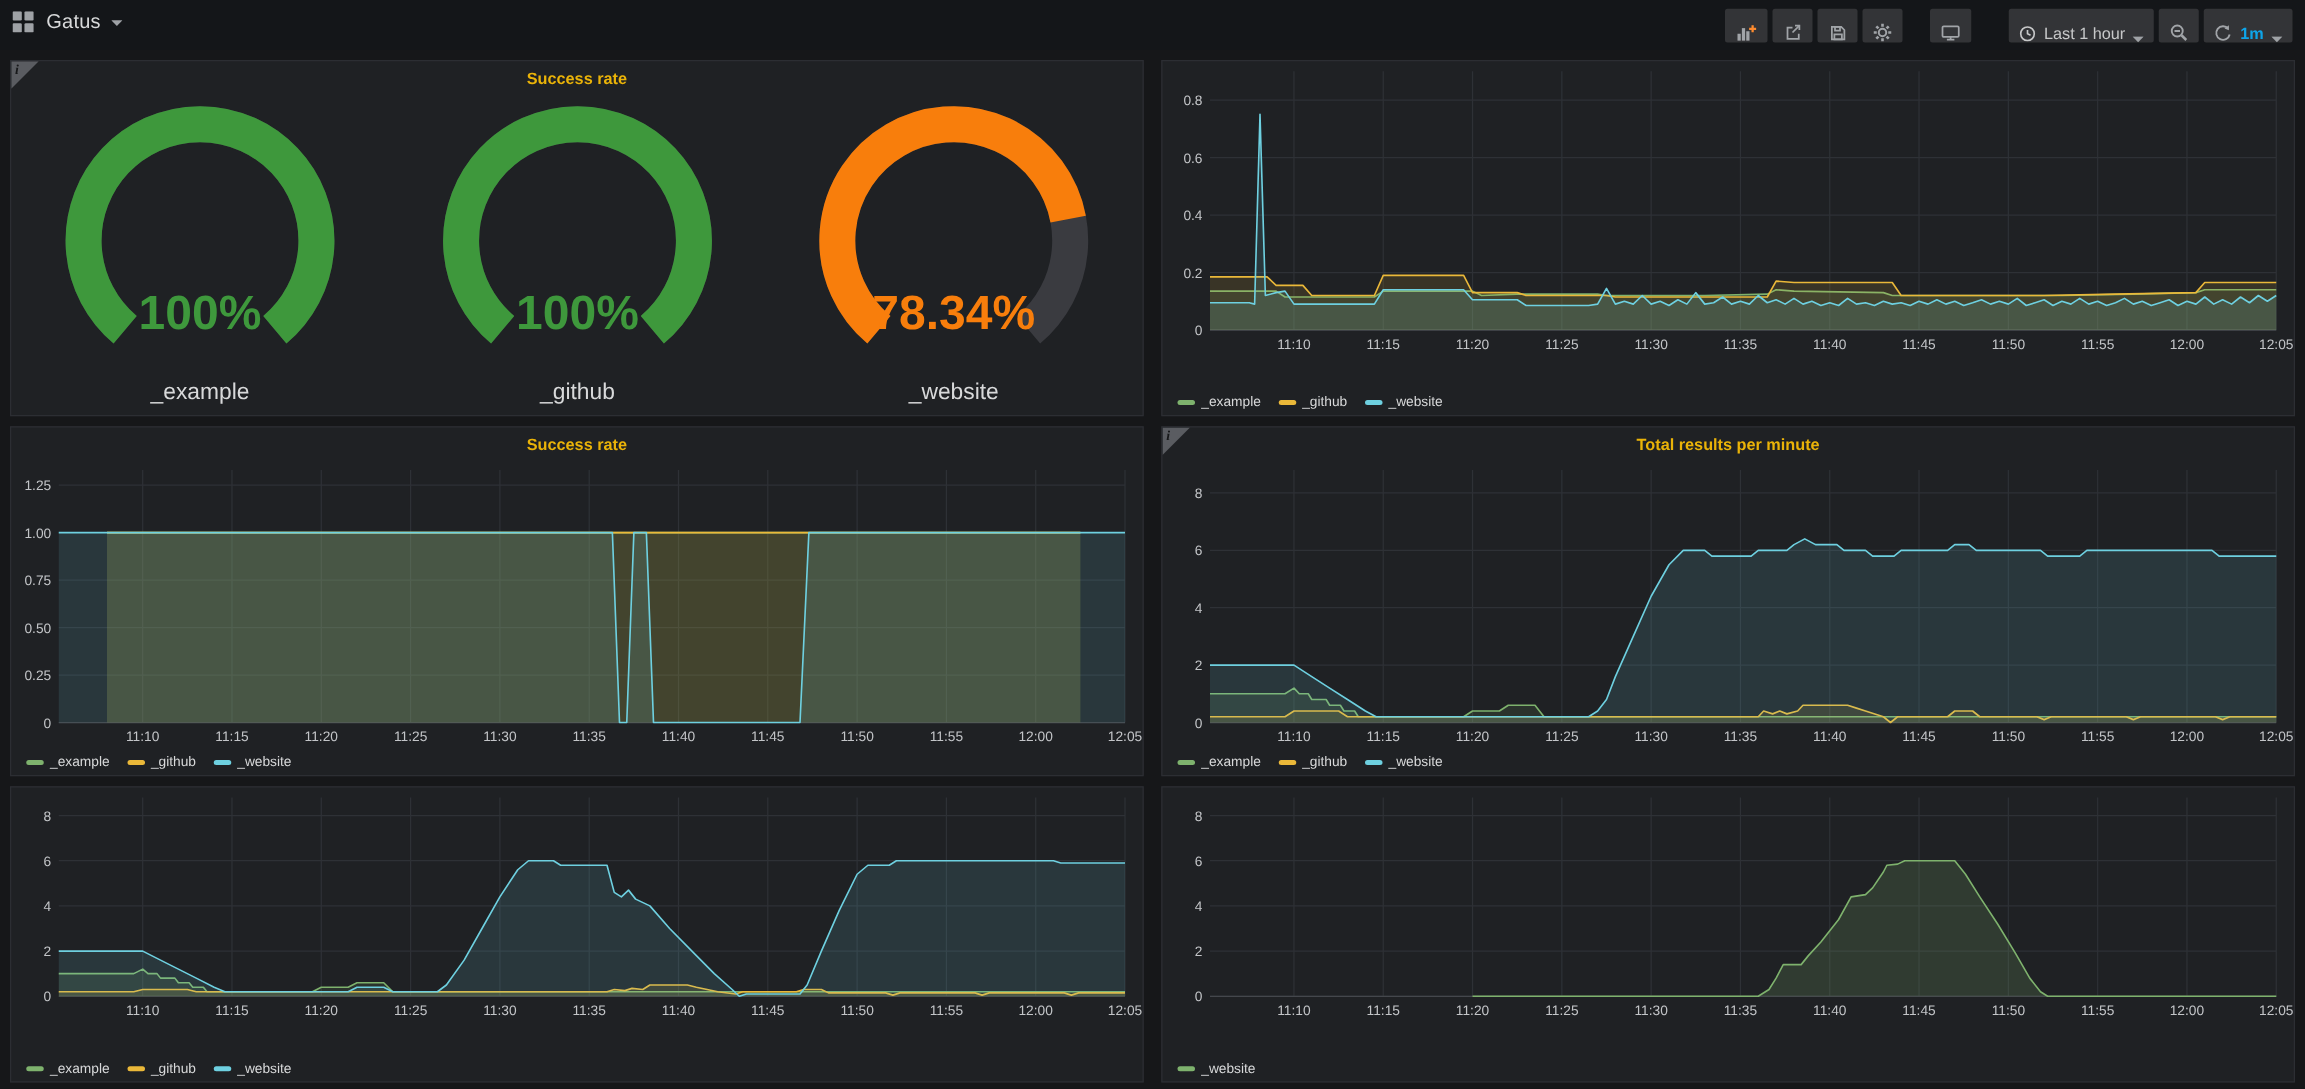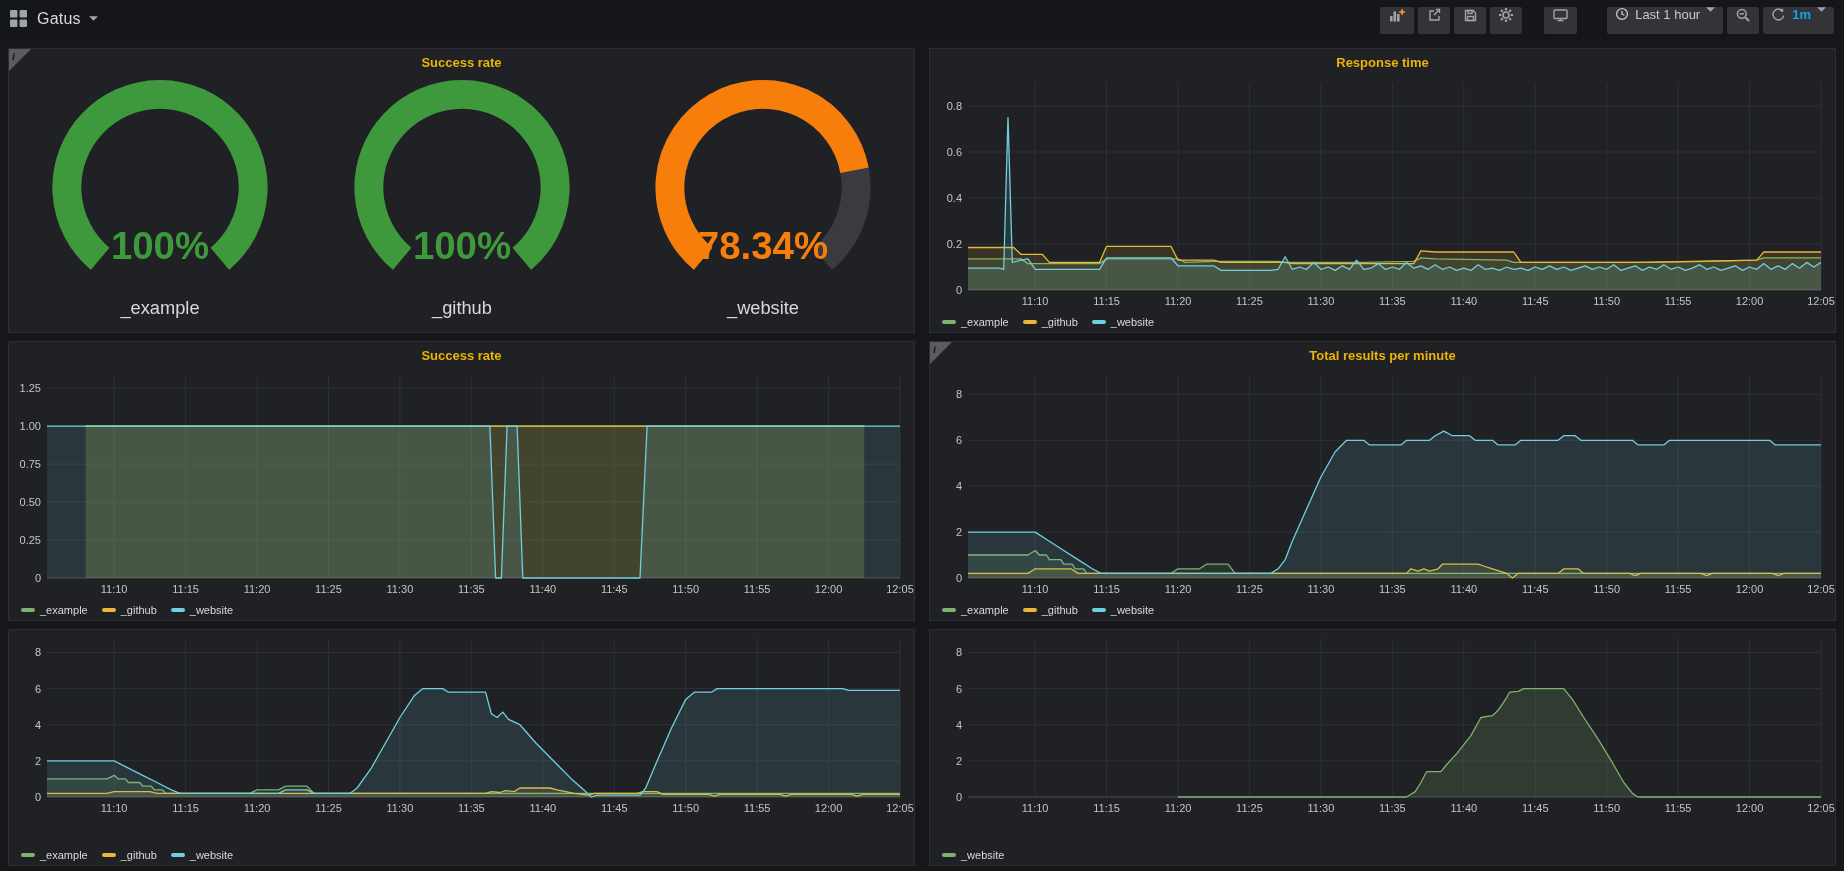--- a/index.html
+++ b/index.html
@@ -6,21 +6,21 @@
   html,body { width:1844px; height:871px; overflow:hidden; background:#161719;
               font-family:"Liberation Sans", sans-serif; }
   
   .navbar { height:40px; display:flex; align-items:center; padding:0 10px;
             background:#141619; }
   .nav-left { display:flex; align-items:flex-start; gap:10px; }
   .dash-title { color:#d8d9da; font-size:16px; letter-spacing:.2px; cursor:pointer;
                 display:flex; align-items:center; gap:8px; }
   .nav-right { margin-left:auto; display:flex; align-items:center; gap:4px; }
   .nav-btn { background:#333437; border:none; border-radius:2px; height:27px; min-width:31px;
-             display:flex; align-items:flex-start; justify-content:center; gap:6px;
+             display:flex; align-items:flex-end; justify-content:center; gap:6px;
              color:#c7c8c9; font-size:13px; padding:0 8px; cursor:pointer; }
   .nav-btn svg { display:block; }
   .gap-sm { width:14px; } .gap-md { width:22px; }
   .orange-text { color:#0ea5e9; font-weight:bold; }
   
   .dash { padding:8px 8px 0 8px; display:grid; grid-template-columns:1fr 1fr;
           grid-template-rows:285px 280px 237px; gap:8px 14px; }
   .panel { background:#1f2124; border:1px solid #2c2e33; position:relative;
            display:flex; flex-direction:column; overflow:hidden; }
   .panel-header { height:26px; flex:0 0 26px; display:flex; align-items:center; justify-content:center;
@@ -31,21 +31,21 @@
   .legend-item { display:flex; align-items:center; gap:5px; cursor:pointer; }
   .legend-swatch { width:14px; height:4px; border-radius:2px; }
   .legend-label { color:#d8d9da; font-size:11px; }
   
   .info-corner { position:absolute; top:0; left:0; width:0; height:0;
                  border-top:22px solid #5a5c61; border-right:22px solid transparent; cursor:pointer; }
   .info-corner span { position:absolute; top:-21px; left:3px; color:#17181a; font-size:11px;
                       font-style:italic; font-family:"Liberation Serif", serif; font-weight:bold; }
   
   .gauges-row { flex:1; display:flex; align-items:stretch; justify-content:space-around; }
-  .gauge { flex:1; display:flex; justify-content:center; }
+  .gauge { flex:1; display:flex; align-items:center; justify-content:center; }
 </style>
 </head>
 <body>
 
 <div class="navbar">
   <div class="nav-left">
     <span>
       <svg width="17" height="17" viewBox="0 0 16 16">
           <g fill="#9fa2a6">
             <rect x="0" y="0" width="7" height="7" rx="1"></rect>
@@ -175,23 +175,20 @@
               <text x="151" y="248" text-anchor="middle" fill="#d8d9da" font-size="19">_website</text>
             </svg>
           </div>
         </div>
       </div>
   <div class="info-corner">
         <span>i</span>
       </div>
     </div>
   <div class="panel">
-    <div class="panel-header">
-        <span>Response time</span>
-      </div>
     <div class="panel-body">
         <div class="chart-svg-wrap"><svg width="905" height="237">
             <g stroke="#2e3136" stroke-width="1">
               <line x1="105.15410385259631" x2="105.15410385259631" y1="8" y2="215"></line>
               <line x1="176.59463986599664" x2="176.59463986599664" y1="8" y2="215"></line>
               <line x1="248.03517587939697" x2="248.03517587939697" y1="8" y2="215"></line>
               <line x1="319.4757118927973" x2="319.4757118927973" y1="8" y2="215"></line>
               <line x1="390.9162479061976" x2="390.9162479061976" y1="8" y2="215"></line>
               <line x1="462.356783919598" x2="462.356783919598" y1="8" y2="215"></line>
               <line x1="533.7973199329983" x2="533.7973199329983" y1="8" y2="215"></line>

